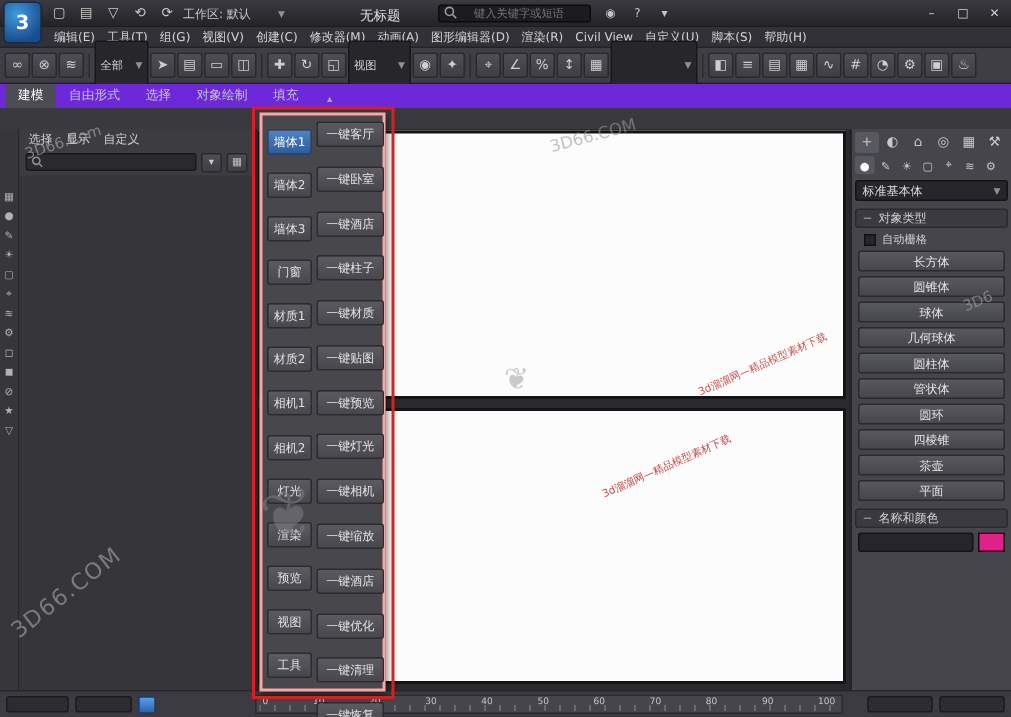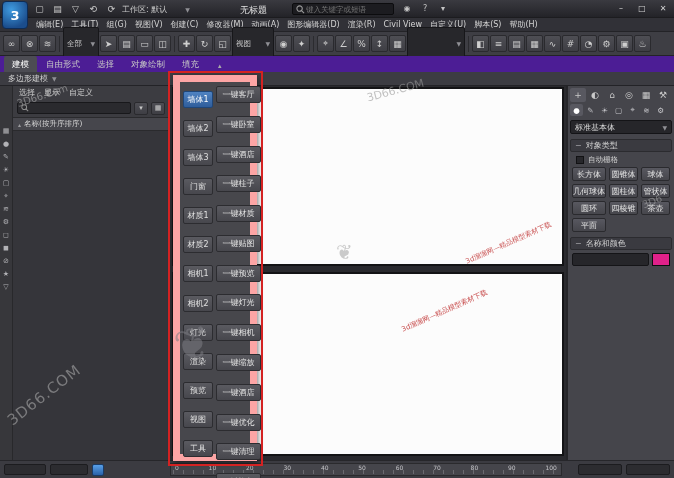--- a/index.html
+++ b/index.html
@@ -13,21 +13,21 @@
   .logo{position:absolute;left:2px;top:1px;width:26px;height:28px;z-index:6;
         background:radial-gradient(circle at 35% 30%,#3f9be0,#1b4d8c 75%);
         border:1px solid #0e2c55;border-radius:4px;color:#fff;font-weight:bold;font-size:13px;
         display:flex;align-items:center;justify-content:center}
   .qicons{position:absolute;left:32px;top:2px;display:flex;gap:3px}
   .qicon{width:15px;height:13px;font-size:9px;color:#c9c9c9;display:flex;align-items:center;justify-content:center}
   .workspace{position:absolute;left:122px;top:4px;font-size:8px;color:#c9c9c9;display:flex;gap:18px;align-items:center}
   .workspace .car{font-size:6px;color:#909095}
   .wtitle{position:absolute;left:240px;top:4px;font-size:9px;color:#e4e4e4}
   .searchbox{position:absolute;left:292px;top:3px;width:102px;height:12px;background:#1c1c20;
-             border:1px solid #0c0c0e;border-radius:2px;display:flex;align-items:center;padding:0 3px;gap:1px}
+             border:1px solid #0c0c0e;border-radius:2px;display:flex;align-items:flex-start;padding:0 3px;gap:11px}
   .searchbox input{flex:1;min-width:0;background:none;border:none;outline:none;font-size:7.5px;color:#bbb;font-family:inherit}
   .ricons{position:absolute;left:400px;top:2px;display:flex;gap:4px}
   .ricon{width:14px;height:13px;font-size:8px;color:#c4c4c4;display:flex;align-items:center;justify-content:center}
   .wicons{position:absolute;right:3px;top:2px;display:flex;gap:5px}
   .wicon{width:16px;height:13px;font-size:8px;color:#d2d2d2;display:flex;align-items:center;justify-content:center}
 
   
   .menubar{position:absolute;left:0;top:18px;width:674px;height:14px;background:#313137;
            border-bottom:1px solid #232327;display:flex;align-items:center;padding-left:32px;white-space:nowrap}
   .menu-item{font-size:8px;color:#d4d4d4;padding:16px 4px;line-height:14px}
@@ -38,21 +38,21 @@
   .tgrp{display:flex;gap:1px}
   .tbtn{width:17px;height:17px;background:linear-gradient(#4e4e54,#3e3e44);border:1px solid #2a2a2e;
         border-radius:2px;font-size:9px;color:#cfcfcf;display:flex;align-items:center;justify-content:center}
   .tsep{width:1px;height:16px;background:#2b2b2f;margin:0 2px}
   .tdrop{height:15px;background:#27272b;border:1px solid #17171a;border-radius:2px;font-size:7.5px;
          color:#d0d0d0;display:flex;align-items:center;justify-content:space-between;padding:16px 3px;gap:3px}
   .tdrop .car{font-size:6px;color:#909095}
   .w-filter{width:36px}.w-coord{width:42px}.w-named{width:58px}
 
   
-  .ribbontabs{position:absolute;left:0;top:56px;width:674px;height:16px;background:#4c1d95;
+  .ribbontabs{position:absolute;left:0;top:56px;width:674px;height:16px;background:#6d28d9;
               display:flex;align-items:flex-end;padding-left:4px;gap:1px}
   .rtab{font-size:8.5px;color:#c6c6c6;padding:2px 8px;line-height:12px}
   .rtab.active{background:#4c4c53;color:#fff;border-radius:2px 2px 0 0}
   .rcollapse{margin-left:6px;font-size:7px;color:#aaa;padding:2px 4px}
   .ribbonsub{position:absolute;left:0;top:72px;width:674px;height:14px;background:#3c3c42;
              border-bottom:1px solid #232327;display:flex;align-items:center;padding-left:8px;gap:4px;
              font-size:8px;color:#cfcfcf}
   .ribbonsub .car{font-size:6px;color:#909095}
 
   
@@ -78,21 +78,21 @@
   .se-list{flex:1;background:#35353a}
 
   
   .vpregion{position:absolute;left:170px;top:86px;width:396px;height:374px;background:#2a2a2e}
   .vp{position:absolute;background:#fcfcfc;border:2px solid #141416}
   .vp.top{left:2px;top:1px;width:392px;height:179px}
   .vp.bottom{left:2px;top:186px;width:392px;height:184px}
 
   
   .plugin{position:absolute;left:173px;top:75px;width:84px;height:386px;background:#47474c;
-          border:7px solid #fca5a5;z-index:20;box-shadow:1px 2px 5px rgba(0,0,0,.5)}
+          border:2px solid #fca5a5;z-index:20;box-shadow:1px 2px 5px rgba(0,0,0,.5)}
   .plug-cats{position:absolute;left:3px;top:9px;width:30px;height:366px;
              display:flex;flex-direction:column;justify-content:space-between}
   .plug-cat{height:17px;background:linear-gradient(#5a5a60,#47474d);border:1px solid #2c2c30;border-radius:2px;
             font-size:8px;color:#e0e0e0;display:flex;align-items:center;justify-content:center;white-space:nowrap}
   .plug-cat.active{background:linear-gradient(#4f83c2,#2f5d9b);border-color:#1f4678;color:#fff}
   .plug-btns{position:absolute;left:36px;top:4px;width:45px;height:434px;
              display:flex;flex-direction:column;justify-content:space-between}
   .plug-btn{height:17px;background:linear-gradient(#5a5a60,#47474d);border:1px solid #2c2c30;border-radius:2px;
             font-size:8px;color:#e3e3e3;display:flex;align-items:center;justify-content:center;white-space:nowrap}
   .redbox{position:absolute;left:168px;top:71px;width:95px;height:395px;border:2px solid #d42222;
@@ -110,21 +110,21 @@
           color:#c5c5c9;border-radius:2px}
   .cp-cat.active{background:#585860;color:#fff}
   .cp-drop{height:14px;background:#26262a;border:1px solid #141417;border-radius:2px;display:flex;
            align-items:center;justify-content:space-between;padding:0 4px;font-size:8px;color:#dadada;margin-bottom:3px}
   .cp-drop .car{font-size:6px;color:#909095}
   .rollout{height:13px;background:#3a3a40;border:1px solid #2b2b2f;border-radius:2px;display:flex;
            align-items:center;gap:4px;padding-left:4px;font-size:8px;color:#d2d2d2;margin:2px 0}
   .rollout .minus{font-size:8px;color:#a8a8ac}
   .autogrid{height:12px;display:flex;align-items:center;gap:4px;padding-left:6px;font-size:7.5px;color:#cfcfcf}
   .checkbox{width:8px;height:8px;background:#27272b;border:1px solid #121214}
-  .objgrid{display:grid;grid-template-columns:1fr 1fr 1fr;gap:3px;padding:1px 2px;margin-bottom:2px}
+  .objgrid{display:grid;grid-template-columns:1fr;gap:3px;padding:1px 2px;margin-bottom:2px}
   .objbtn{height:14px;background:linear-gradient(#585860,#46464c);border:1px solid #2a2a2e;border-radius:2px;
           font-size:8px;color:#e3e3e3;display:flex;align-items:center;justify-content:center;white-space:nowrap}
   .namerow{display:flex;gap:3px;padding:1px 2px;align-items:center}
   .nameinput{flex:1;min-width:0;height:13px;background:#26262a;border:1px solid #141417;border-radius:2px;
              font-size:7.5px;color:#ddd;font-family:inherit;outline:none;padding:0 2px}
   .swatch{width:18px;height:13px;background:#e0218a;border:1px solid #0c0c0e}
 
   
   .bottombar{position:absolute;left:0;top:460px;width:674px;height:18px;background:#3b3b41;border-top:1px solid #26262a}
   .bb-field{position:absolute;height:11px;background:#2c2c30;border:1px solid #1c1c1f;border-radius:2px}
@@ -271,24 +271,20 @@
     <div style="display:flex;gap:1px">
 
     <div class="rtab active">建模</div>
         <div class="rtab">自由形式</div>
         <div class="rtab">选择</div>
         <div class="rtab">对象绘制</div>
         <div class="rtab">填充</div>
       </div>
     <div class="rcollapse">▴</div>
   </div>
-  <div class="ribbonsub">
-    <span>多边形建模</span>
-    <span class="car">▼</span>
-  </div>
 
   <div class="leftstrip">
 
   <div class="lsicon">▦</div>
       <div class="lsicon">●</div>
       <div class="lsicon">✎</div>
       <div class="lsicon">☀</div>
       <div class="lsicon">▢</div>
       <div class="lsicon">⌖</div>
       <div class="lsicon">≋</div>
@@ -313,24 +309,20 @@
           <circle cx="4" cy="4" r="3" fill="none" stroke="#8f8f8f" stroke-width="1.3"></circle>
           <line x1="6.4" y1="6.4" x2="9" y2="9" stroke="#8f8f8f" stroke-width="1.3"></line>
         </svg>
         <input value="" style="">
       </div>
       <div style="display:flex;gap:3px">
 
       <div class="se-btn">▾</div>
           <div class="se-btn">▦</div>
         </div>
-    </div>
-    <div class="se-header">
-      <span class="car">▴</span>
-      <span>名称(按升序排序)</span>
     </div>
     <div class="se-list"></div>
   </div>
 
   <div class="vpregion">
     <div class="vp top"></div>
     <div class="vp bottom"></div>
   </div>
 
   <div class="plugin">

